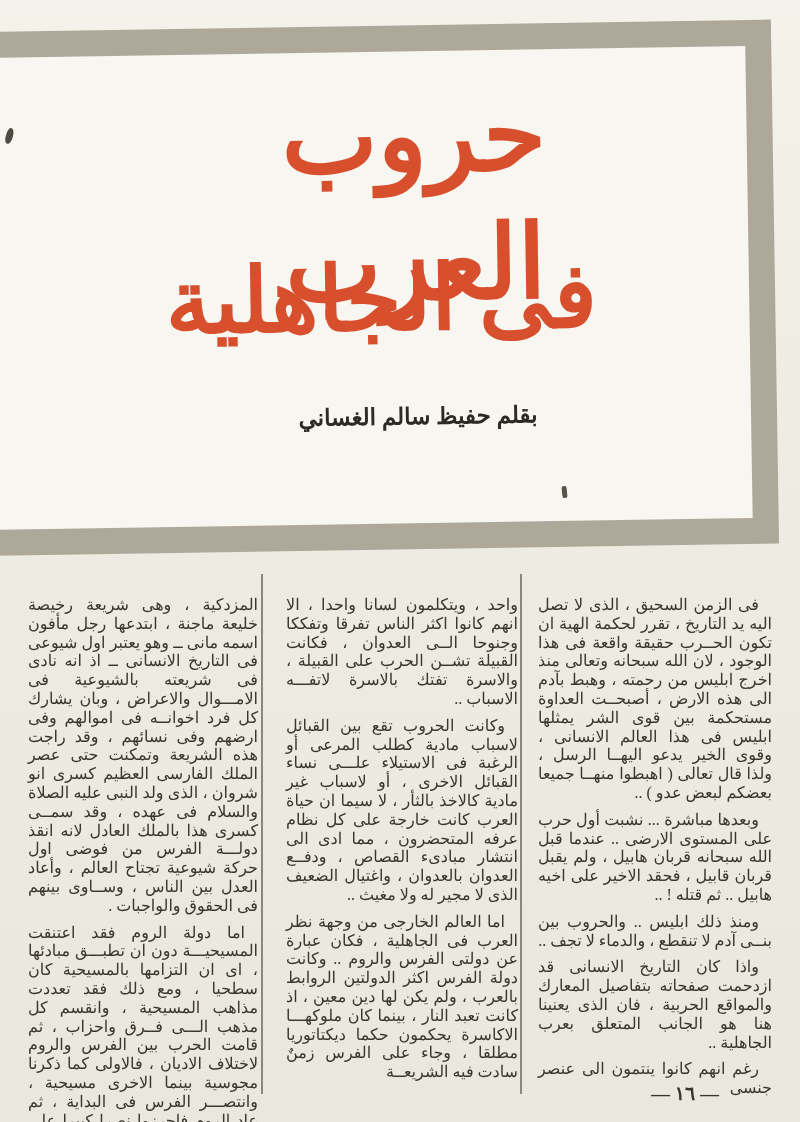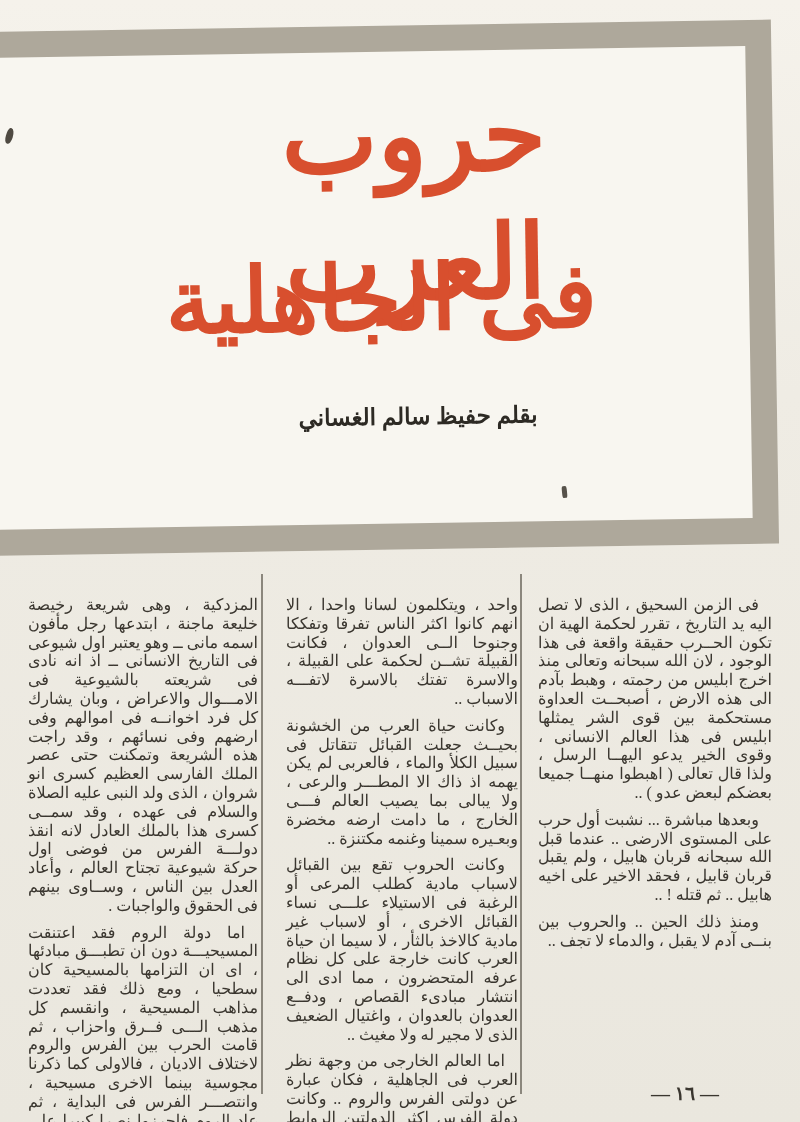--- a/index.html
+++ b/index.html
@@ -72,26 +72,27 @@
 
   <div class="artifact-1"></div>
   <div class="artifact-2"></div>
 
   <div class="col-rule rule-1"></div>
   <div class="col-rule rule-2"></div>
 
   <div class="col col-right">
     <p>فى الزمن السحيق ، الذى لا تصل اليه يد التاريخ ، تقرر لحكمة الهية ان تكون الحــرب حقيقة واقعة فى هذا الوجود ، لان الله سبحانه وتعالى منذ اخرج ابليس من رحمته ، وهبط بآدم الى هذه الارض ، أصبحــت العداوة مستحكمة بين قوى الشر يمثلها ابليس فى هذا العالم الانسانى ، وقوى الخير يدعو اليهــا الرسل ، ولذا قال تعالى ( اهبطوا منهــا جميعا بعضكم لبعض عدو ) ..</p>
     <p>وبعدها مباشرة ... نشبت أول حرب على المستوى الارضى .. عندما قبل الله سبحانه قربان هابيل ، ولم يقبل قربان قابيل ، فحقد الاخير على اخيه هابيل .. ثم قتله ! ..</p>
-    <p>ومنذ ذلك الحين .. والحروب بين بنــى آدم لا يقبل ، والدماء لا تجف ..</p>
+    <p>ومنذ ذلك ابليس .. والحروب بين بنــى آدم لا تنقطع ، والدماء لا تجف ..</p>
+    <p>واذا كان التاريخ الانسانى قد ازدحمت صفحاته بتفاصيل المعارك والمواقع الحربية ، فان الذى يعنينا هنا هو الجانب المتعلق بعرب الجاهلية ..</p>
+    <p>رغم انهم كانوا ينتمون الى عنصر جنسى</p>
   </div>
 
   <div class="col col-middle">
-    <p class="flush">واحد ، ويتكلمون لسانا واحدا ، الا انهم كانوا اكثر الناس تفرقا وتفككا وجنوحا الــى العدوان ، فكانت القبيلة تشــن لحكمة على القبيلة ، والاسرة تفتك بالاسرة لاتفـــه الاسباب ..</p>
-    <p>وكانت حياة العرب من الخشونة بحيــث جعلت القبائل تتقاتل فى سبيل الكلأ والماء ، فالعربى لم يكن يهمه اذ ذاك الا المطـــر والرعى ، ولا يبالى بما يصيب العالم فـــى الخارج ، ما دامت ارضه مخضرة وبعـيره سمينا وغنمه مكتنزة ..</p>
+    <p class="flush">واحد ، ويتكلمون لسانا واحدا ، الا انهم كانوا اكثر الناس تفرقا وتفككا وجنوحا الــى العدوان ، فكانت القبيلة تشــن الحرب على القبيلة ، والاسرة تفتك بالاسرة لاتفـــه الاسباب ..</p>
     <p>وكانت الحروب تقع بين القبائل لاسباب مادية كطلب المرعى أو الرغبة فى الاستيلاء علـــى نساء القبائل الاخرى ، أو لاسباب غير مادية كالاخذ بالثأر ، لا سيما ان حياة العرب كانت خارجة على كل نظام عرفه المتحضرون ، مما ادى الى انتشار مبادىء القصاص ، ودفــع العدوان بالعدوان ، واغتيال الضعيف الذى لا مجير له ولا مغيث ..</p>
     <p>اما العالم الخارجى من وجهة نظر العرب فى الجاهلية ، فكان عبارة عن دولتى الفرس والروم .. وكانت دولة الفرس اكثر الدولتين الروابط بالعرب ، ولم يكن لها دين معين ، اذ كانت تعبد النار ، بينما كان ملوكهـــا الاكاسرة يحكمون حكما ديكتاتوريا مطلقا ، وجاء على الفرس زمنٌ سادت فيه الشريعــة</p>
   </div>
 
   <div class="col col-left">
     <p class="flush">المزدكية ، وهى شريعة رخيصة خليعة ماجنة ، ابتدعها رجل مأفون اسمه مانى ــ وهو يعتبر اول شيوعى فى التاريخ الانسانى ــ اذ انه نادى فى شريعته بالشيوعية فى الامـــوال والاعراض ، وبان يشارك كل فرد اخوانــه فى اموالهم وفى ارضهم وفى نسائهم ، وقد راجت هذه الشريعة وتمكنت حتى عصر الملك الفارسى العظيم كسرى انو شروان ، الذى ولد النبى عليه الصلاة والسلام فى عهده ، وقد سمــى كسرى هذا بالملك العادل لانه انقذ دولـــة الفرس من فوضى اول حركة شيوعية تجتاح العالم ، وأعاد العدل بين الناس ، وســاوى بينهم فى الحقوق والواجبات .</p>
     <p>اما دولة الروم فقد اعتنقت المسيحيـــة دون ان تطبـــق مبادئها ، اى ان التزامها بالمسيحية كان سطحيا ، ومع ذلك فقد تعددت مذاهب المسيحية ، وانقسم كل مذهب الـــى فــرق واحزاب ، ثم قامت الحرب بين الفرس والروم لاختلاف الاديان ، فالاولى كما ذكرنا مجوسية بينما الاخرى مسيحية ، وانتصـــر الفرس فى البداية ، ثم عاد الروم فاحرزوا نصرا كبيرا على الفرس فى السنة السادسة الهجرية ، فى ذات الوقت الذى ارسل فيه النبى عليه الصلاة والسلام كتبه الى الملوك يدعوهم فيها الى الاسلام ، وبهذا تمكـــن الروم من اســتعادة الصليب الاعظم الذى كان</p>
   </div>
 
   <div class="page-number">— ١٦ —</div>

